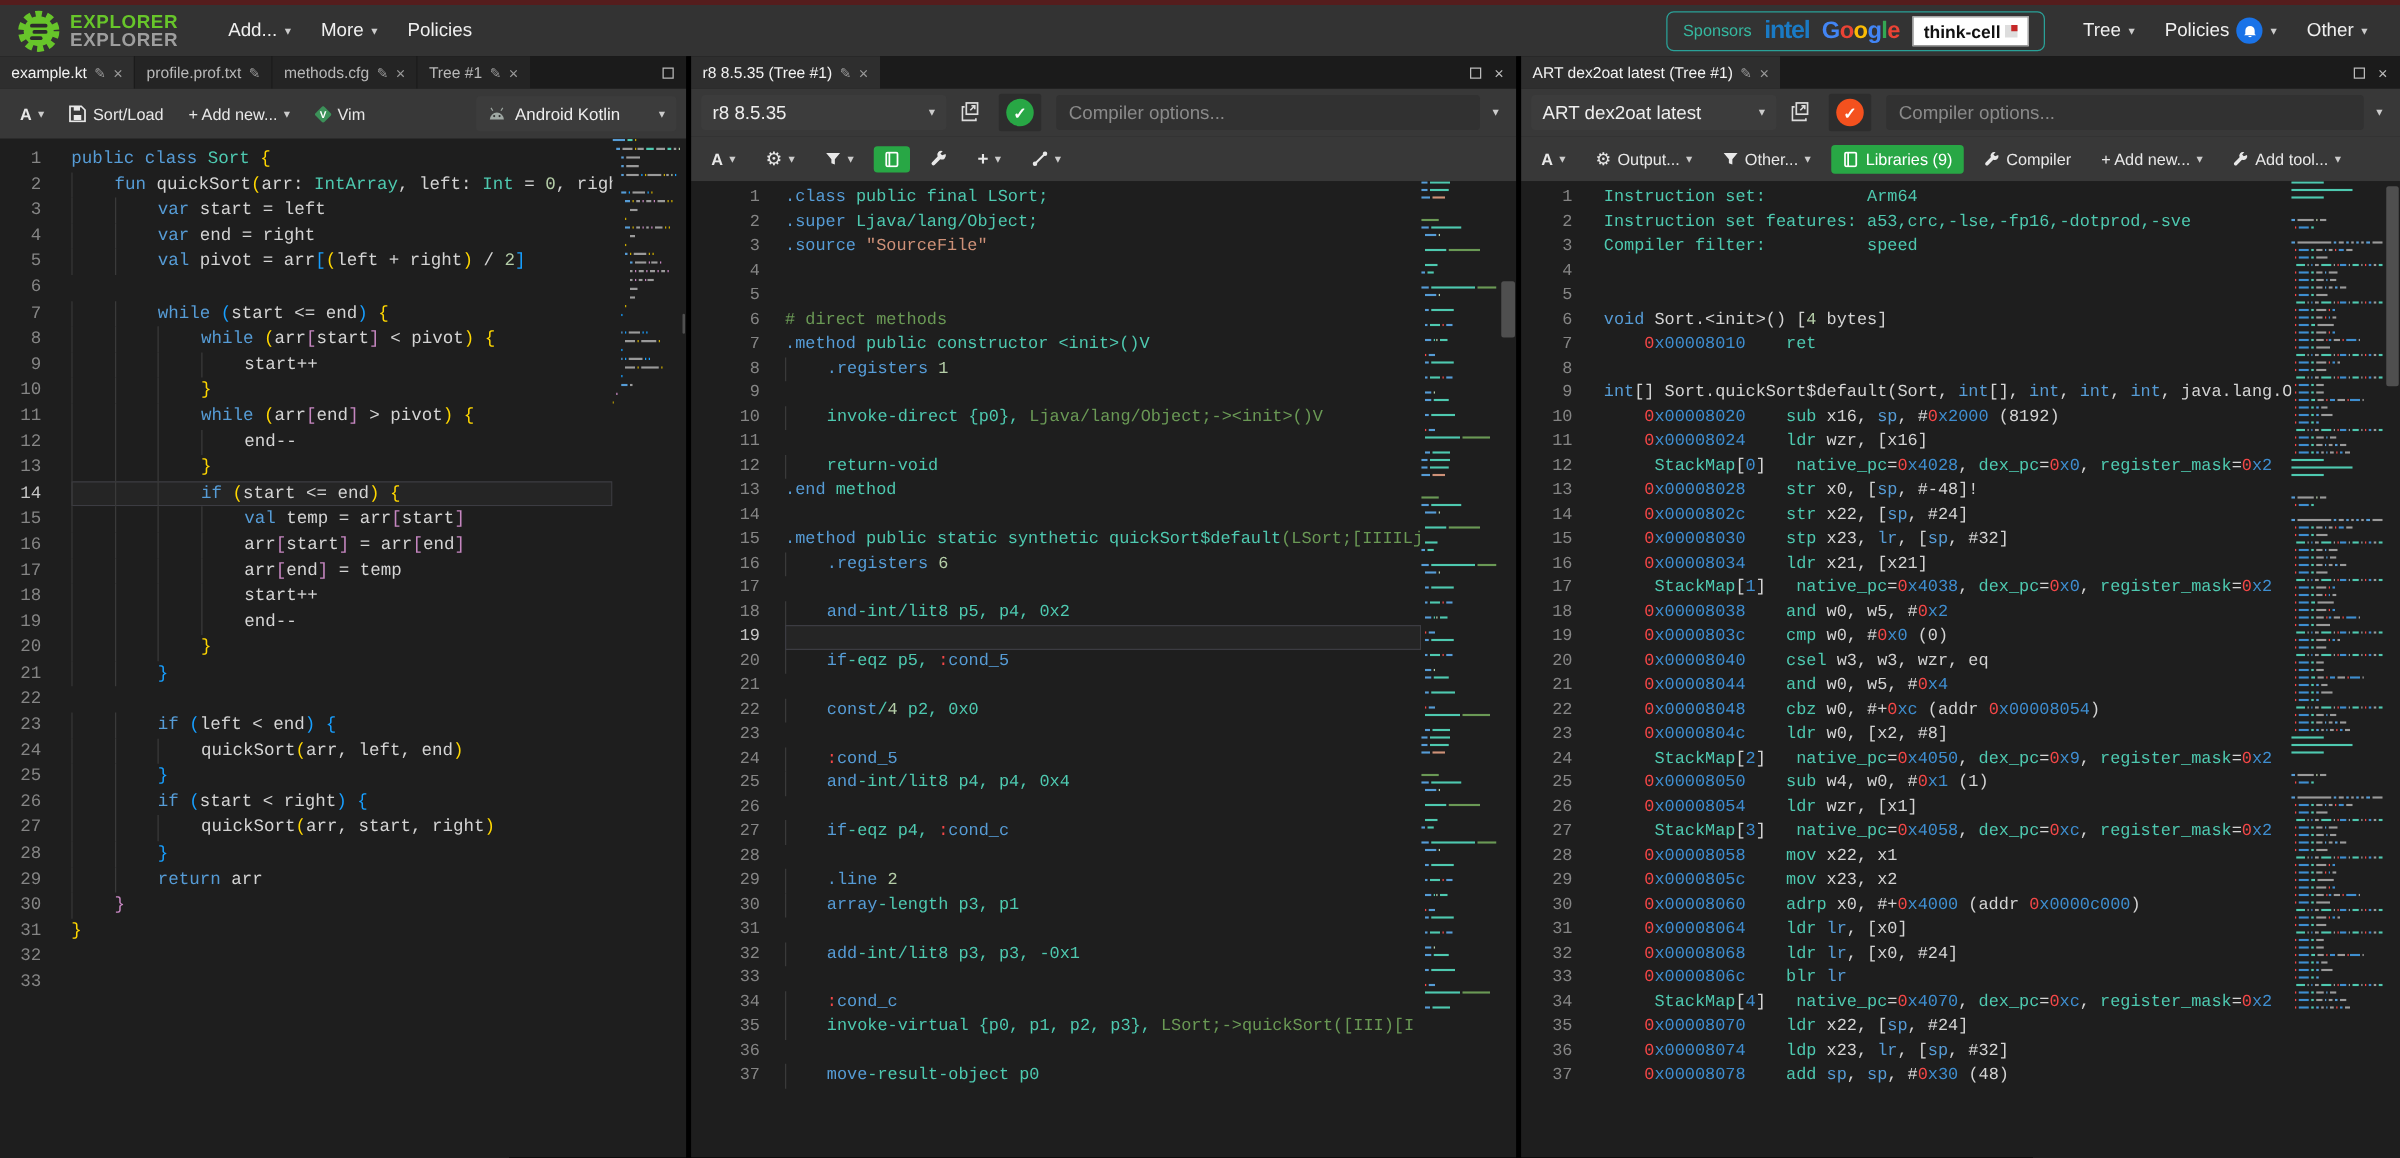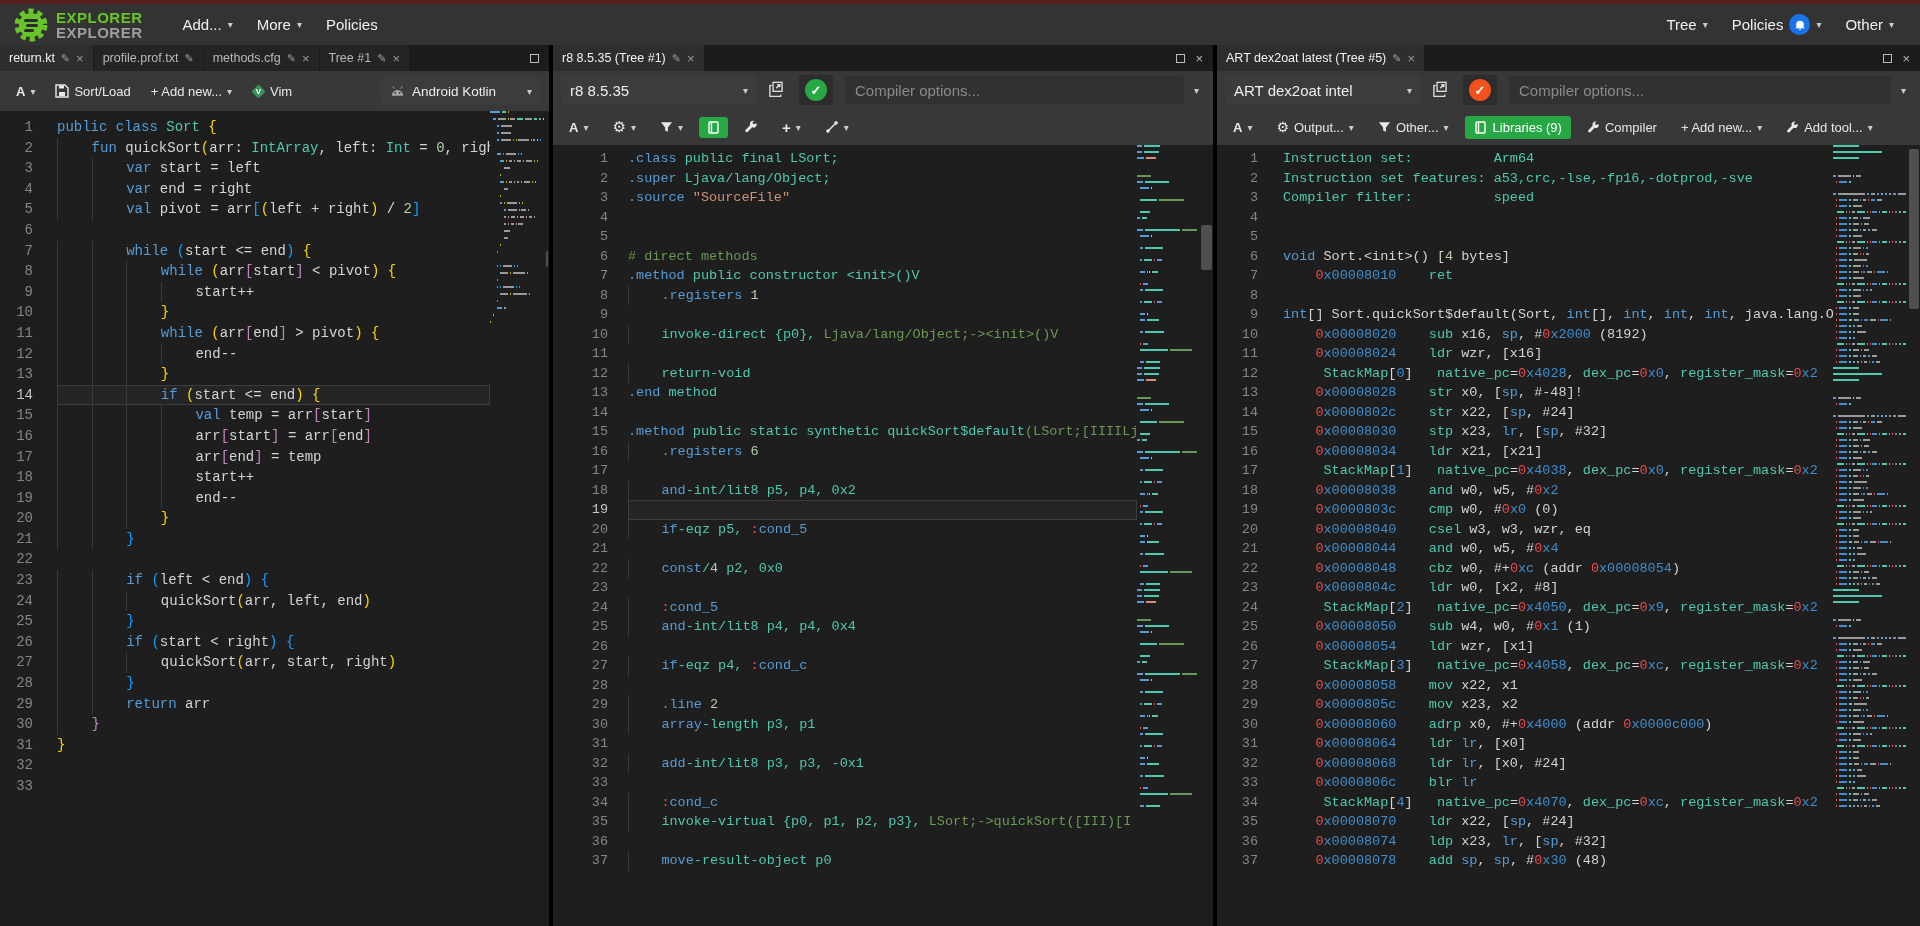--- a/index.html
+++ b/index.html
@@ -133,20 +133,29 @@
         <span class="caret">▾</span>
       </div>
     <div class="nav-item">
         <span>More</span>
         <span class="caret">▾</span>
       </div>
     <div class="nav-item">
         <span>Policies</span>
       </div>
     <div class="nav-spacer"></div>
+    <div class="sponsors">
+      <span class="sponsors-label">Sponsors</span>
+      <span class="intel-logo">intel</span>
+      <span class="google-logo" id="google-logo"><span style="color: rgb(66, 133, 244);">G</span><span style="color: rgb(234, 67, 53);">o</span><span style="color: rgb(251, 188, 5);">o</span><span style="color: rgb(66, 133, 244);">g</span><span style="color: rgb(52, 168, 83);">l</span><span style="color: rgb(234, 67, 53);">e</span></span>
+      <span class="thinkcell-logo">
+          <span>think-cell</span>
+          <span class="tc-mark"></span>
+        </span>
+    </div>
     <div class="nav-item">
         <span>Tree</span>
         <span class="caret">▾</span>
       </div>
     <div class="nav-item">
       <span>Policies</span>
       <span class="bell-badge">
         <svg width="12" height="13" viewBox="0 0 16 16">
             <path d="M8 15c1.2 0 1.8-.6 1.8-1.3H6.2C6.2 14.4 6.8 15 8 15zm5-3.5V8a5 5 0 0 0-10 0v3.5L1.7 13h12.6z" fill="#fff"></path>
           </svg>
@@ -155,21 +164,21 @@
     </div>
     <div class="nav-item">
         <span>Other</span>
         <span class="caret">▾</span>
       </div>
   </div>
 
   <div class="pane" id="pane-left">
     <div class="tabrow">
       <div class="tab active">
-        <span>return.kt</span>
+        <span>example.kt</span>
           <span class="pencil">✎</span>
           <span class="x">×</span>
       </div>
       <div class="tab">
         <span>profile.prof.txt</span>
           <span class="pencil">✎</span>
       </div>
       <div class="tab">
         <span>methods.cfg</span>
           <span class="pencil">✎</span>
@@ -543,33 +552,33 @@
       <div class="vsb">
           <div class="thumb" style="top:80px;height:45px;"></div>
         </div>
     </div>
   </div>
   <div class="divider" id="div2"></div>
 
   <div class="pane" id="pane-right">
     <div class="tabrow">
       <div class="tab active">
-        <span>ART dex2oat latest (Tree #5)</span>
+        <span>ART dex2oat latest (Tree #1)</span>
           <span class="pencil">✎</span>
           <span class="x">×</span>
       </div>
       <div class="tab-spacer"></div>
       <div class="winbtns">
           <span class="maxbox"></span>
           <span class="winx">×</span>
         </div>
     </div>
     <div class="toolbar comp-row">
       <div class="sel comp-sel">
-          <span>ART dex2oat intel</span>
+          <span>ART dex2oat latest</span>
           <span class="caret">▾</span>
         </div>
       <span class="ext-ic">
           <svg width="18" height="18" viewBox="0 0 16 16">
             <rect x="3.6" y="1.2" width="8" height="8" fill="none" stroke="#ddd" stroke-width="1.2"></rect>
             <path d="M2.4 4h-1.6v9.6h9.6v-1.6" fill="none" stroke="#ddd" stroke-width="1.2"></path>
             <path d="M6.4 6.4 L9.6 3.2 M7.2 3.2h2.4v2.4" stroke="#ddd" stroke-width="1.2" fill="none"></path>
           </svg>
         </span>
       <span class="status-box">

